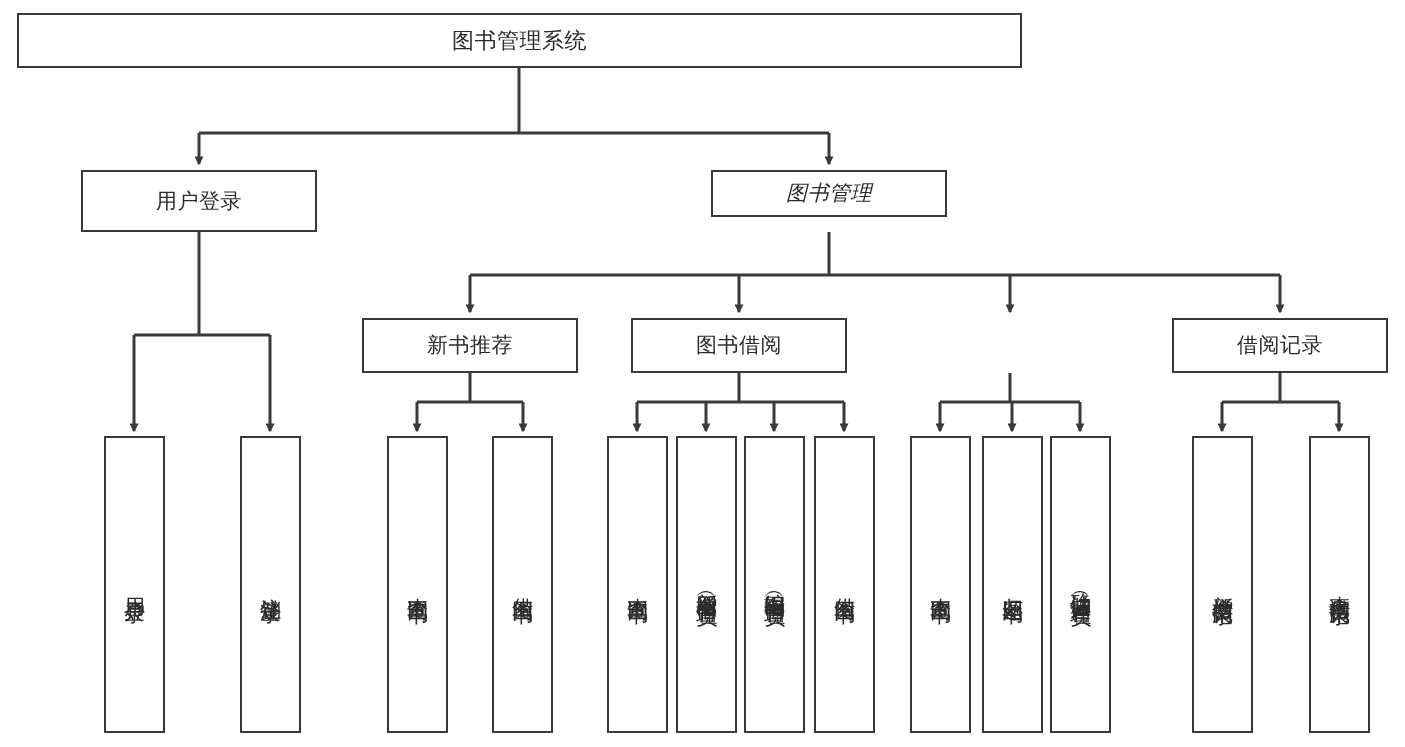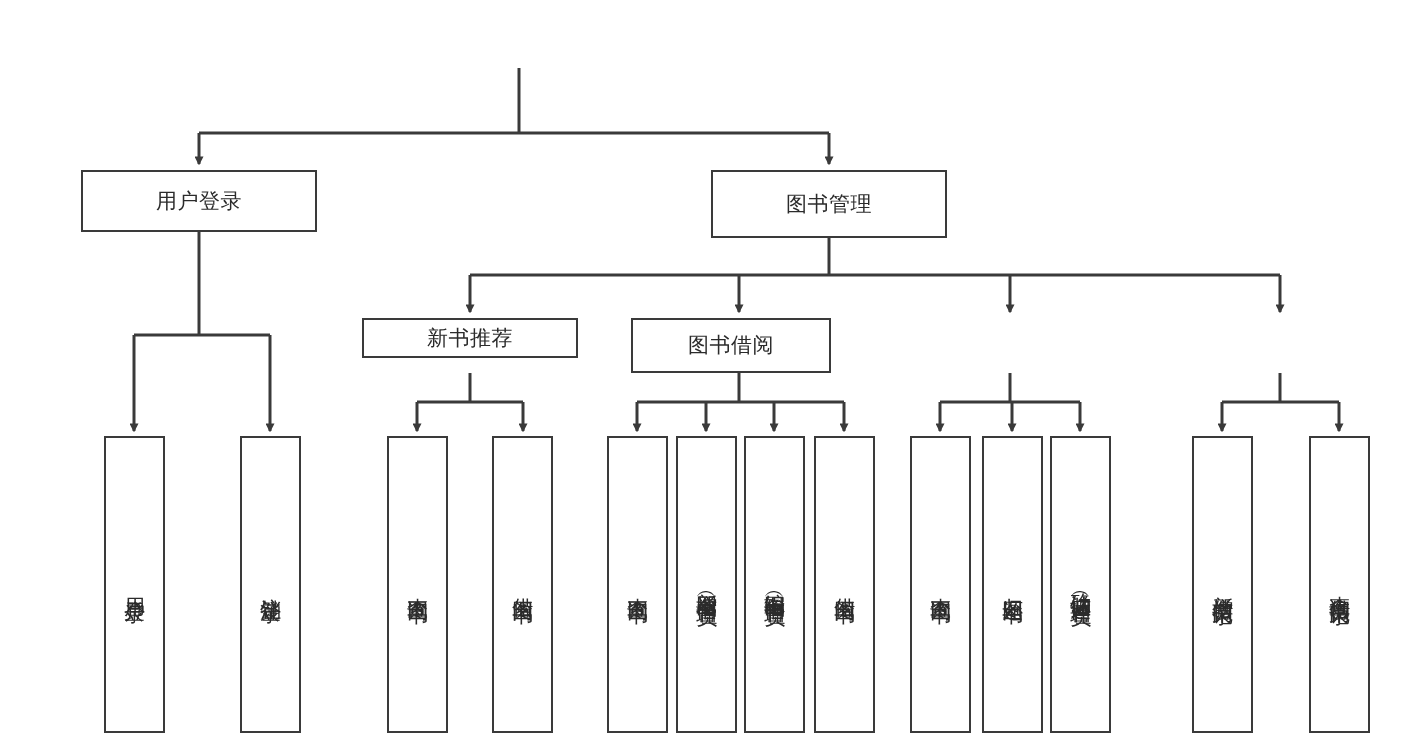--- a/index.html
+++ b/index.html
@@ -118,33 +118,39 @@
       <path d="M1012,402 L1012,431" marker-end="url(#arrow)"></path>
       <path d="M1080,402 L1080,431" marker-end="url(#arrow)"></path>
 
       <path d="M1280,373 L1280,402"></path>
       <path d="M1222,402 L1339,402"></path>
       <path d="M1222,402 L1222,431" marker-end="url(#arrow)"></path>
       <path d="M1339,402 L1339,431" marker-end="url(#arrow)"></path>
     </g>
   </svg>
 
+  <div class="node horiz root" style="left:17px; top:13px; width:1005px; height:55px;">
+    <span class="label">图书管理系统</span>
+  </div>
 
   <div class="node horiz" style="left:81px; top:170px; width:236px; height:62px;">
     <span class="label">用户登录</span>
   </div>
-  <div class="node horiz" style="left:711px; top:170px; width:236px; height:68px;">
+  <div class="node horiz" style="left:711px; top:170px; width:236px; height:47px;font-style:italic;">
     <span class="label">图书管理</span>
   </div>
 
-  <div class="node horiz" style="left:362px; top:318px; width:216px; height:40px;">
+  <div class="node horiz" style="left:362px; top:318px; width:216px; height:55px;">
     <span class="label">新书推荐</span>
   </div>
-  <div class="node horiz" style="left:631px; top:318px; width:200px; height:55px;">
+  <div class="node horiz" style="left:631px; top:318px; width:216px; height:55px;">
     <span class="label">图书借阅</span>
+  </div>
+  <div class="node horiz" style="left:1172px; top:318px; width:216px; height:55px;">
+    <span class="label">借阅记录</span>
   </div>
 
   <div class="node vert" style="left:104px; top:436px; width:61px; height:297px;">
     <span class="label">用户登录</span>
   </div>
   <div class="node vert" style="left:240px; top:436px; width:61px; height:297px;">
     <span class="label">注销登录</span>
   </div>
 
   <div class="node vert" style="left:387px; top:436px; width:61px; height:297px;">

